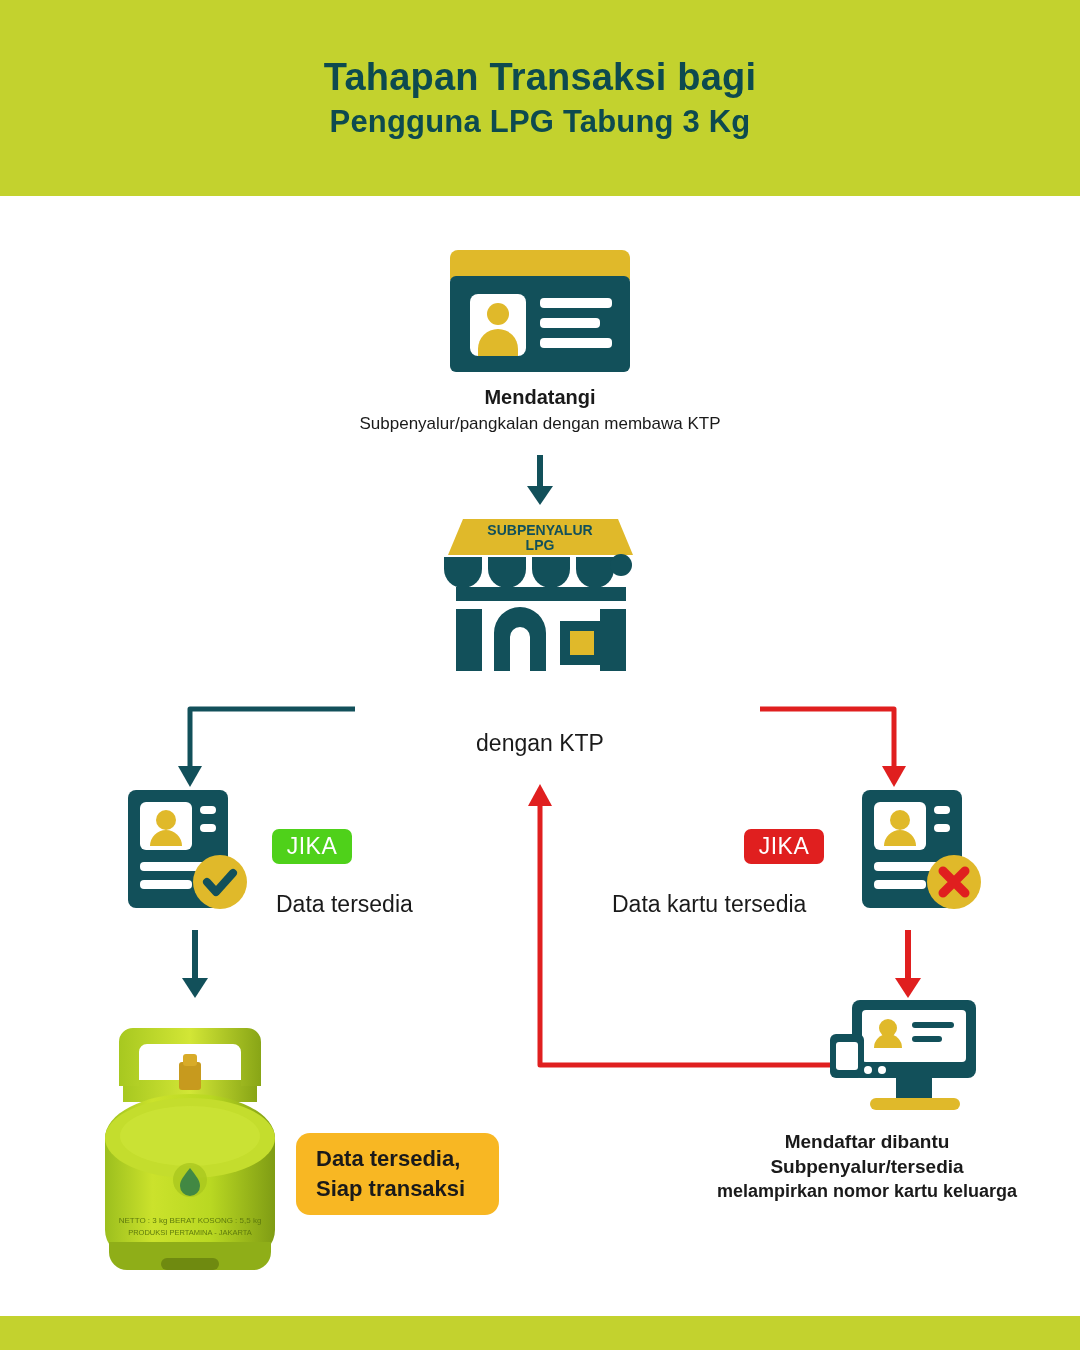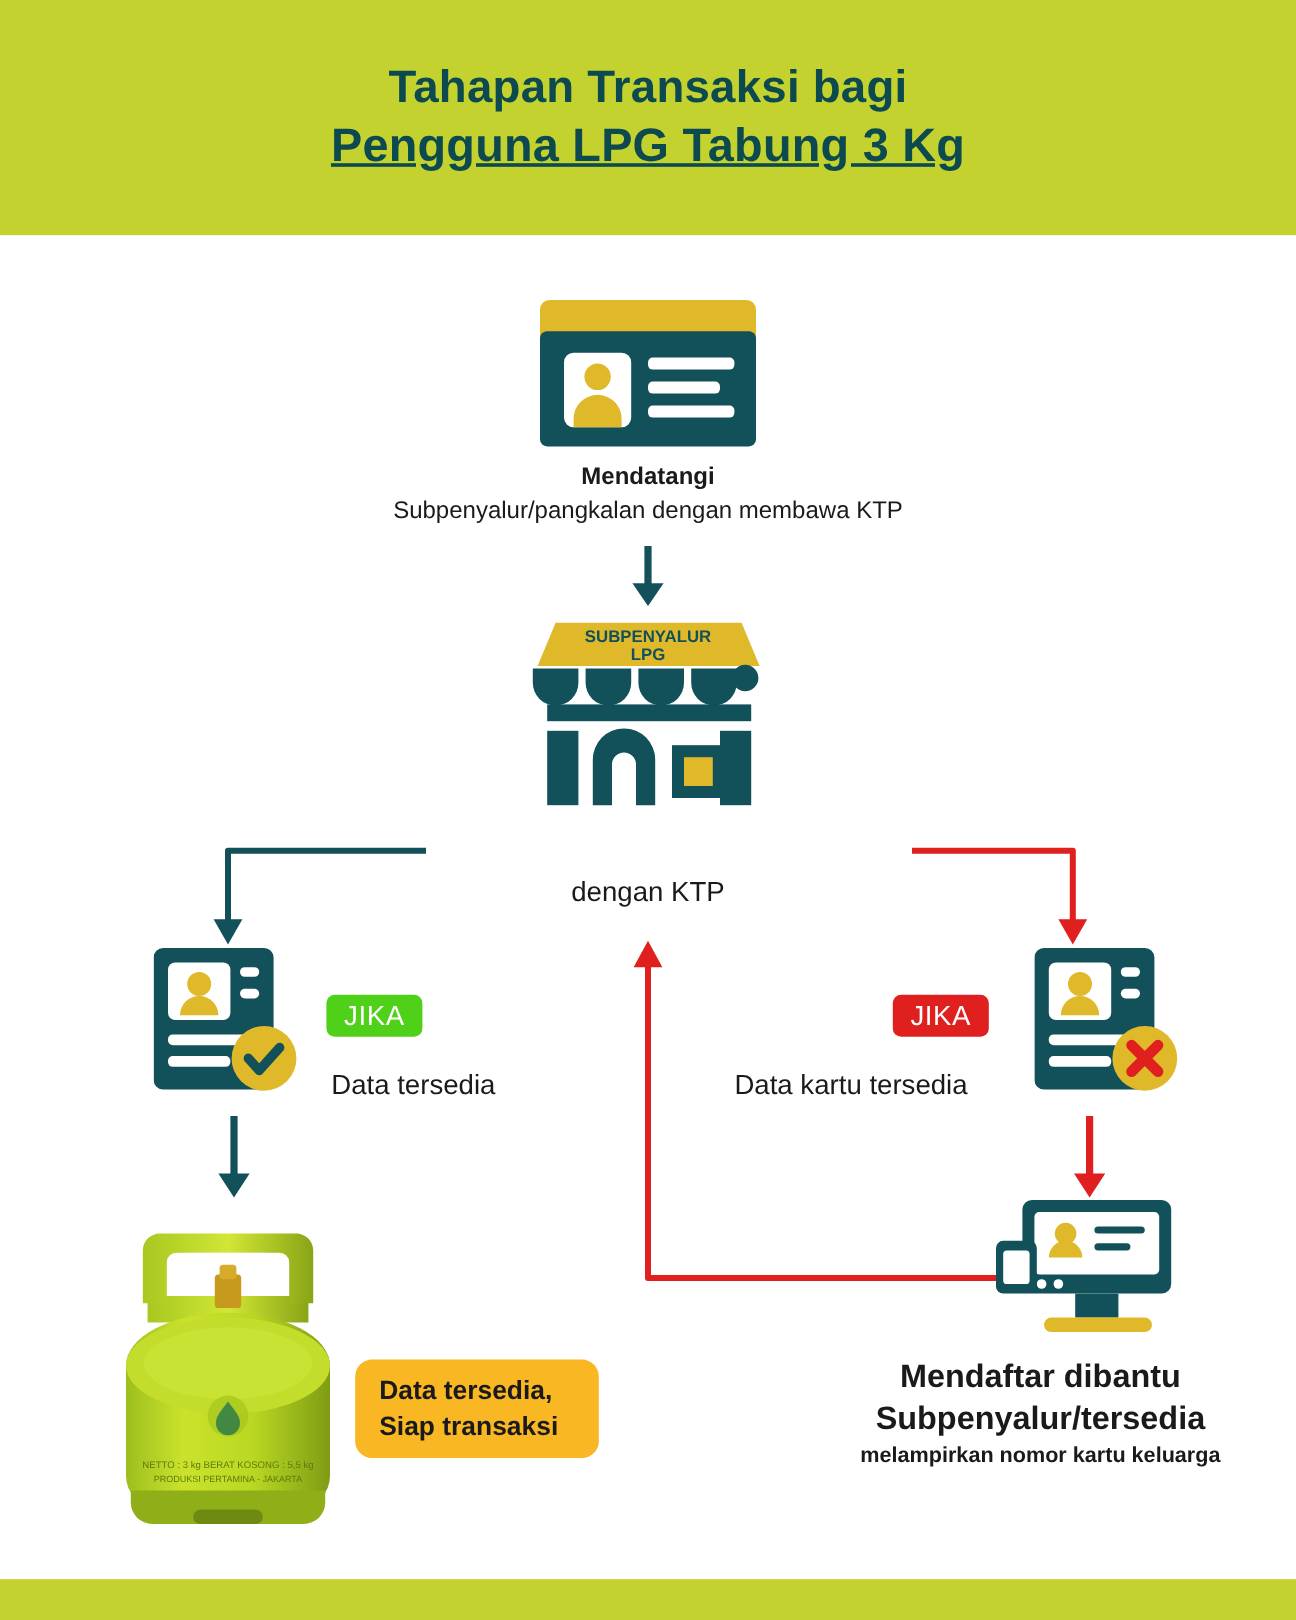--- a/index.html
+++ b/index.html
@@ -34,21 +34,21 @@
     justify-content: center;
   }
   .header-line {
     color: #0d4a4f;
     font-weight: bold;
     letter-spacing: 0.2px;
     text-align: right;
     line-height: 1.18;
   }
   .header-line-1 { font-size: 38px; }
-  .header-line-2 { font-size: 39px; margin-top: 4px; text-decoration: underline; }
+  .header-line-2 { font-size: 31px; margin-top: 4px; }
 
   
   .footer-strip {
     position: absolute;
     left: 0;
     top: 1316px;
     width: 1080px;
     height: 34px;
     background: #c3d22e;
   }
@@ -115,21 +115,21 @@
     color: #1a1a1a;
   }
   .caption-1 .bold {
     display: block;
     font-size: 20px;
     font-weight: bold;
     line-height: 1.25;
   }
   .caption-1 .sub {
     display: block;
-    font-size: 20px;
+    font-size: 17px;
     line-height: 1.3;
     margin-top: 3px;
   }
 
   
   .arrow-down-1 { position: absolute; left: 517px; top: 455px; }
 
   
   .store { position: absolute; left: 438px; top: 513px; width: 205px; height: 160px; }
 
@@ -214,21 +214,21 @@
 
   .caption-3 {
     position: absolute;
     left: 672px; top: 1130px;
     width: 390px;
     text-align: center;
     color: #1a1a1a;
   }
   .caption-3 .bold {
     display: block;
-    font-size: 27px;
+    font-size: 19px;
     font-weight: bold;
     line-height: 1.3;
   }
   .caption-3 .ital {
     display: block;
     font-size: 18px;
     font-weight: bold;
     margin-top: 2px;
   }
 </style>

